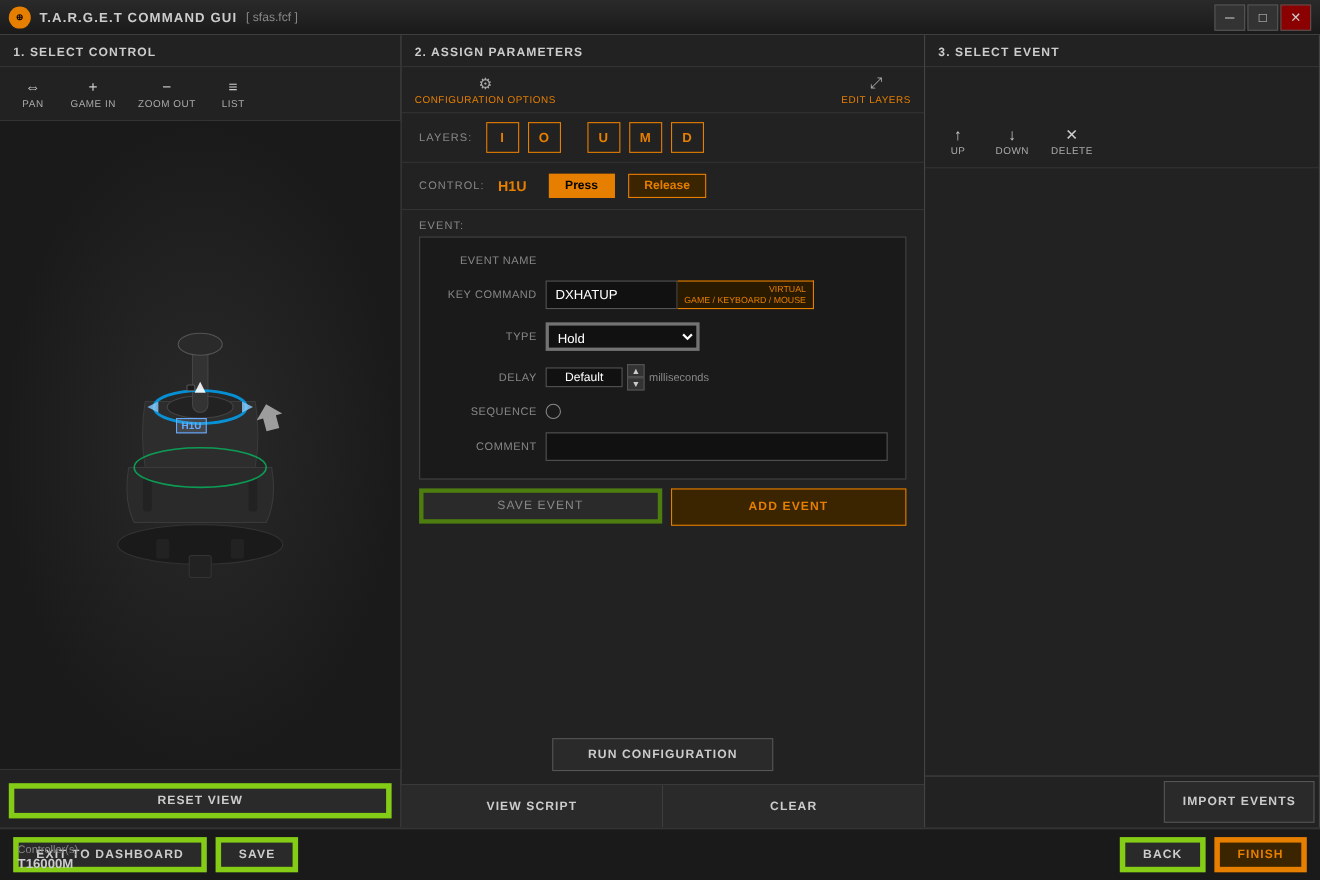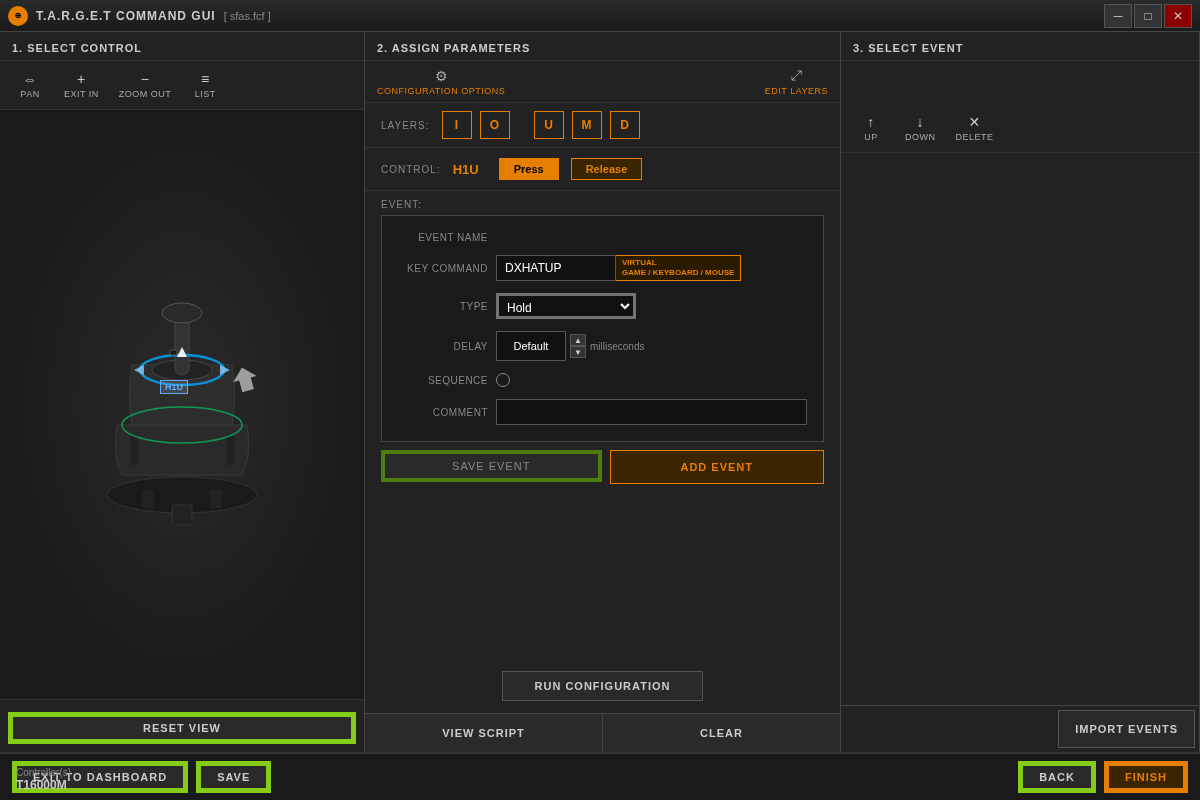--- a/index.html
+++ b/index.html
@@ -249,23 +249,23 @@
       width: 120px;
       height: 26px;
     }
     .key-command-btn {
       background: #2a1a00;
       border: 1px solid #e67e00;
       border-left: none;
       color: #e67e00;
       padding: 2px 8px;
       font-size: 9px;
-      font-weight: bold;
-      cursor: pointer;
-      text-align: left;
+      font-weight: normal;
+      cursor: pointer;
+      text-align: right;
       line-height: 1.3;
     }
 
     .type-select {
       background: #111;
       border: 3px solid #737373;
       color: #fff;
       padding: 4px 4px;
       font-size: 12px;
       height: 26px;
@@ -275,21 +275,21 @@
 
     .delay-group {
       display: flex;
       align-items: center;
       gap: 4px;
     }
     .delay-input {
       background: #111;
       border: 1px solid #555;
       color: #fff;
-      padding: 14px 6px;
+      padding: 2px 6px;
       font-size: 11px;
       width: 70px;
       height: 18px;
       text-align: center;
     }
     .delay-spinners {
       display: flex;
       flex-direction: column;
     }
     .delay-spinner {
@@ -541,21 +541,21 @@
   <div class="panel panel-1">
     <div class="panel-header">1. SELECT CONTROL</div>
 
     <div class="toolbar">
       <div class="toolbar-btn">
         <span class="icon">⇔</span>
         <span>PAN</span>
       </div>
       <div class="toolbar-btn">
         <span class="icon">+</span>
-        <span>EXIT IN</span>
+        <span>GAME IN</span>
       </div>
       <div class="toolbar-btn">
         <span class="icon">−</span>
         <span>ZOOM OUT</span>
       </div>
       <div class="toolbar-btn">
         <span class="icon">≡</span>
         <span>LIST</span>
       </div>
     </div>

